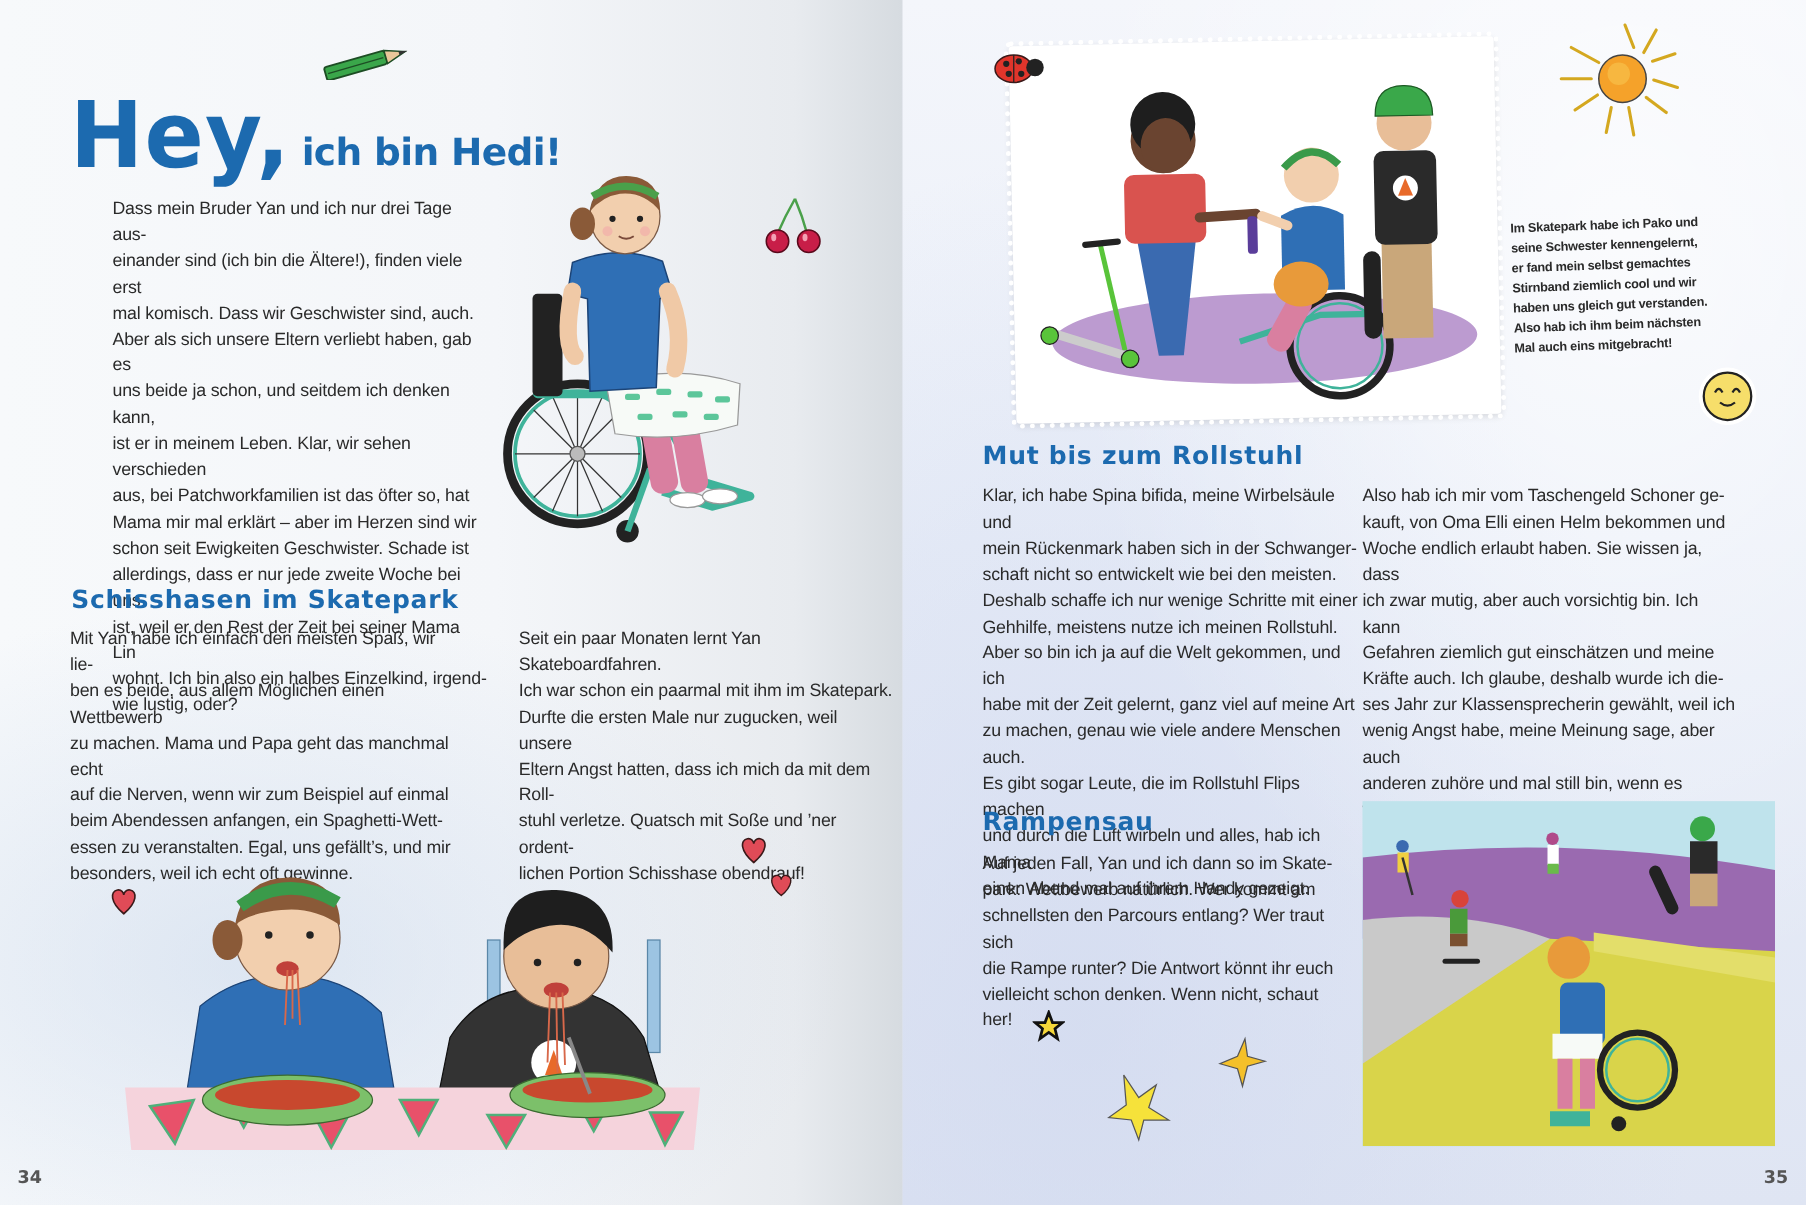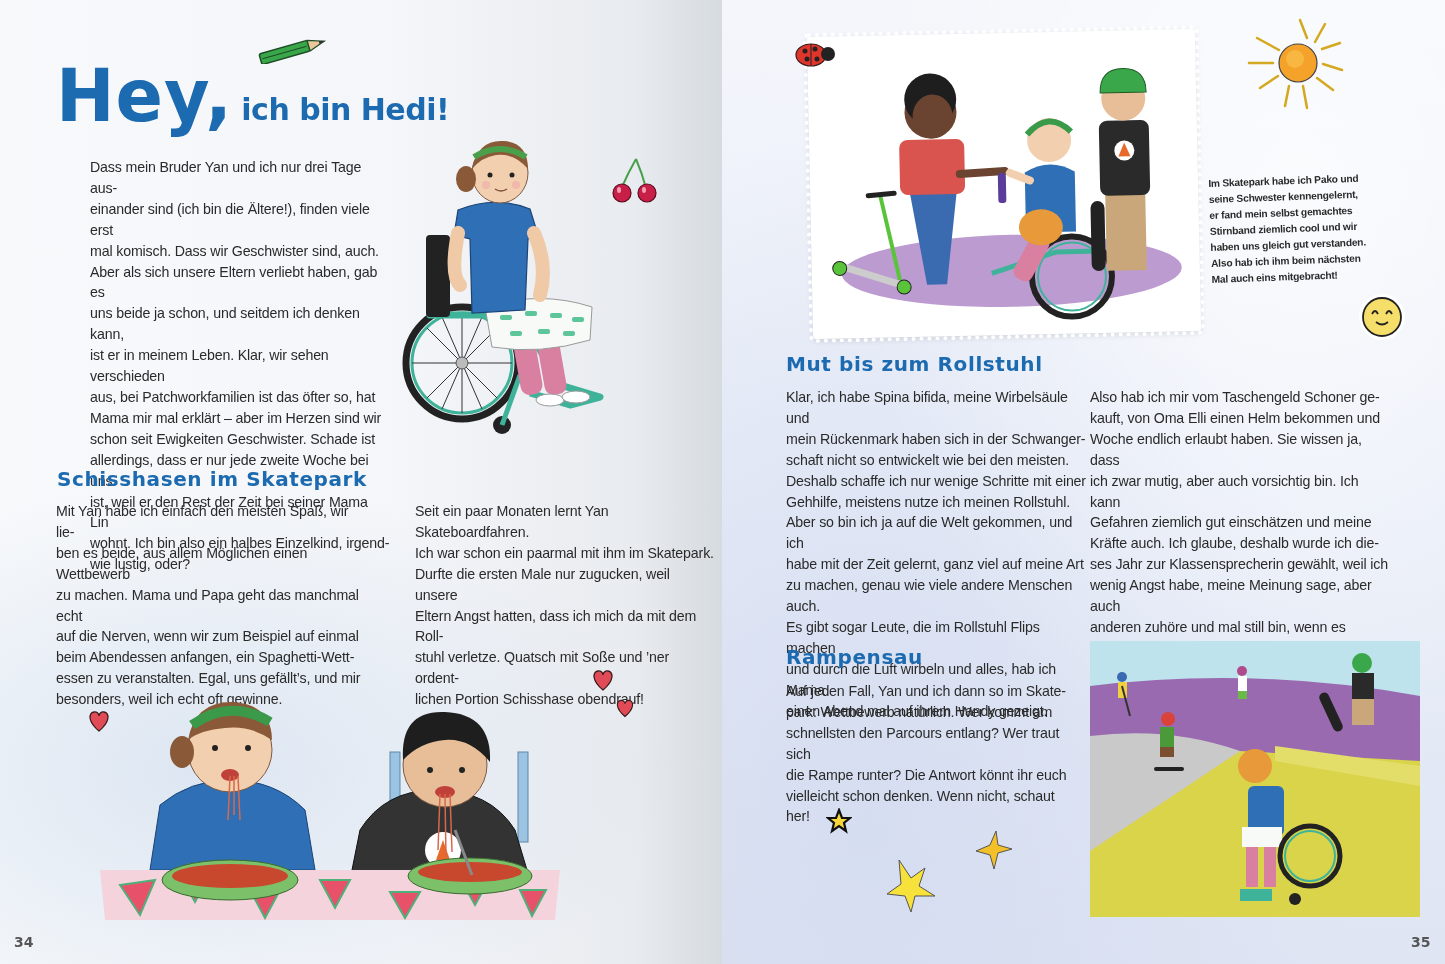--- a/index.html
+++ b/index.html
@@ -22,21 +22,21 @@
   .page-right::before {
     content: ""; position: absolute; inset: 0;
     background: radial-gradient(ellipse at 80% 20%, rgba(255,255,255,0.7), rgba(255,255,255,0) 55%),
                 radial-gradient(ellipse at 20% 85%, rgba(205,214,238,0.6), rgba(255,255,255,0) 60%);
   }
   .spine-shadow {
     position: absolute; left: 722px; top: 0; width: 3px; height: 964px;
     background: #c9ced5;
   }
 
-  .title { position: absolute; left: 56px; top: 56px; color: #1c6aaf; white-space: nowrap; }
+  .title { position: absolute; left: 56px; top: 68px; color: #1c6aaf; white-space: nowrap; }
   .title .big {
     font-family: "DejaVu Sans", sans-serif; font-weight: bold; font-size: 70px;
     letter-spacing: 1px; line-height: 80px; display: inline-block; transform: scaleY(1.05);
   }
   .title .small {
     font-family: "DejaVu Sans", sans-serif; font-weight: bold; font-size: 30px;
     letter-spacing: -0.5px; margin-left: 4px;
   }
 
   .body-text {

